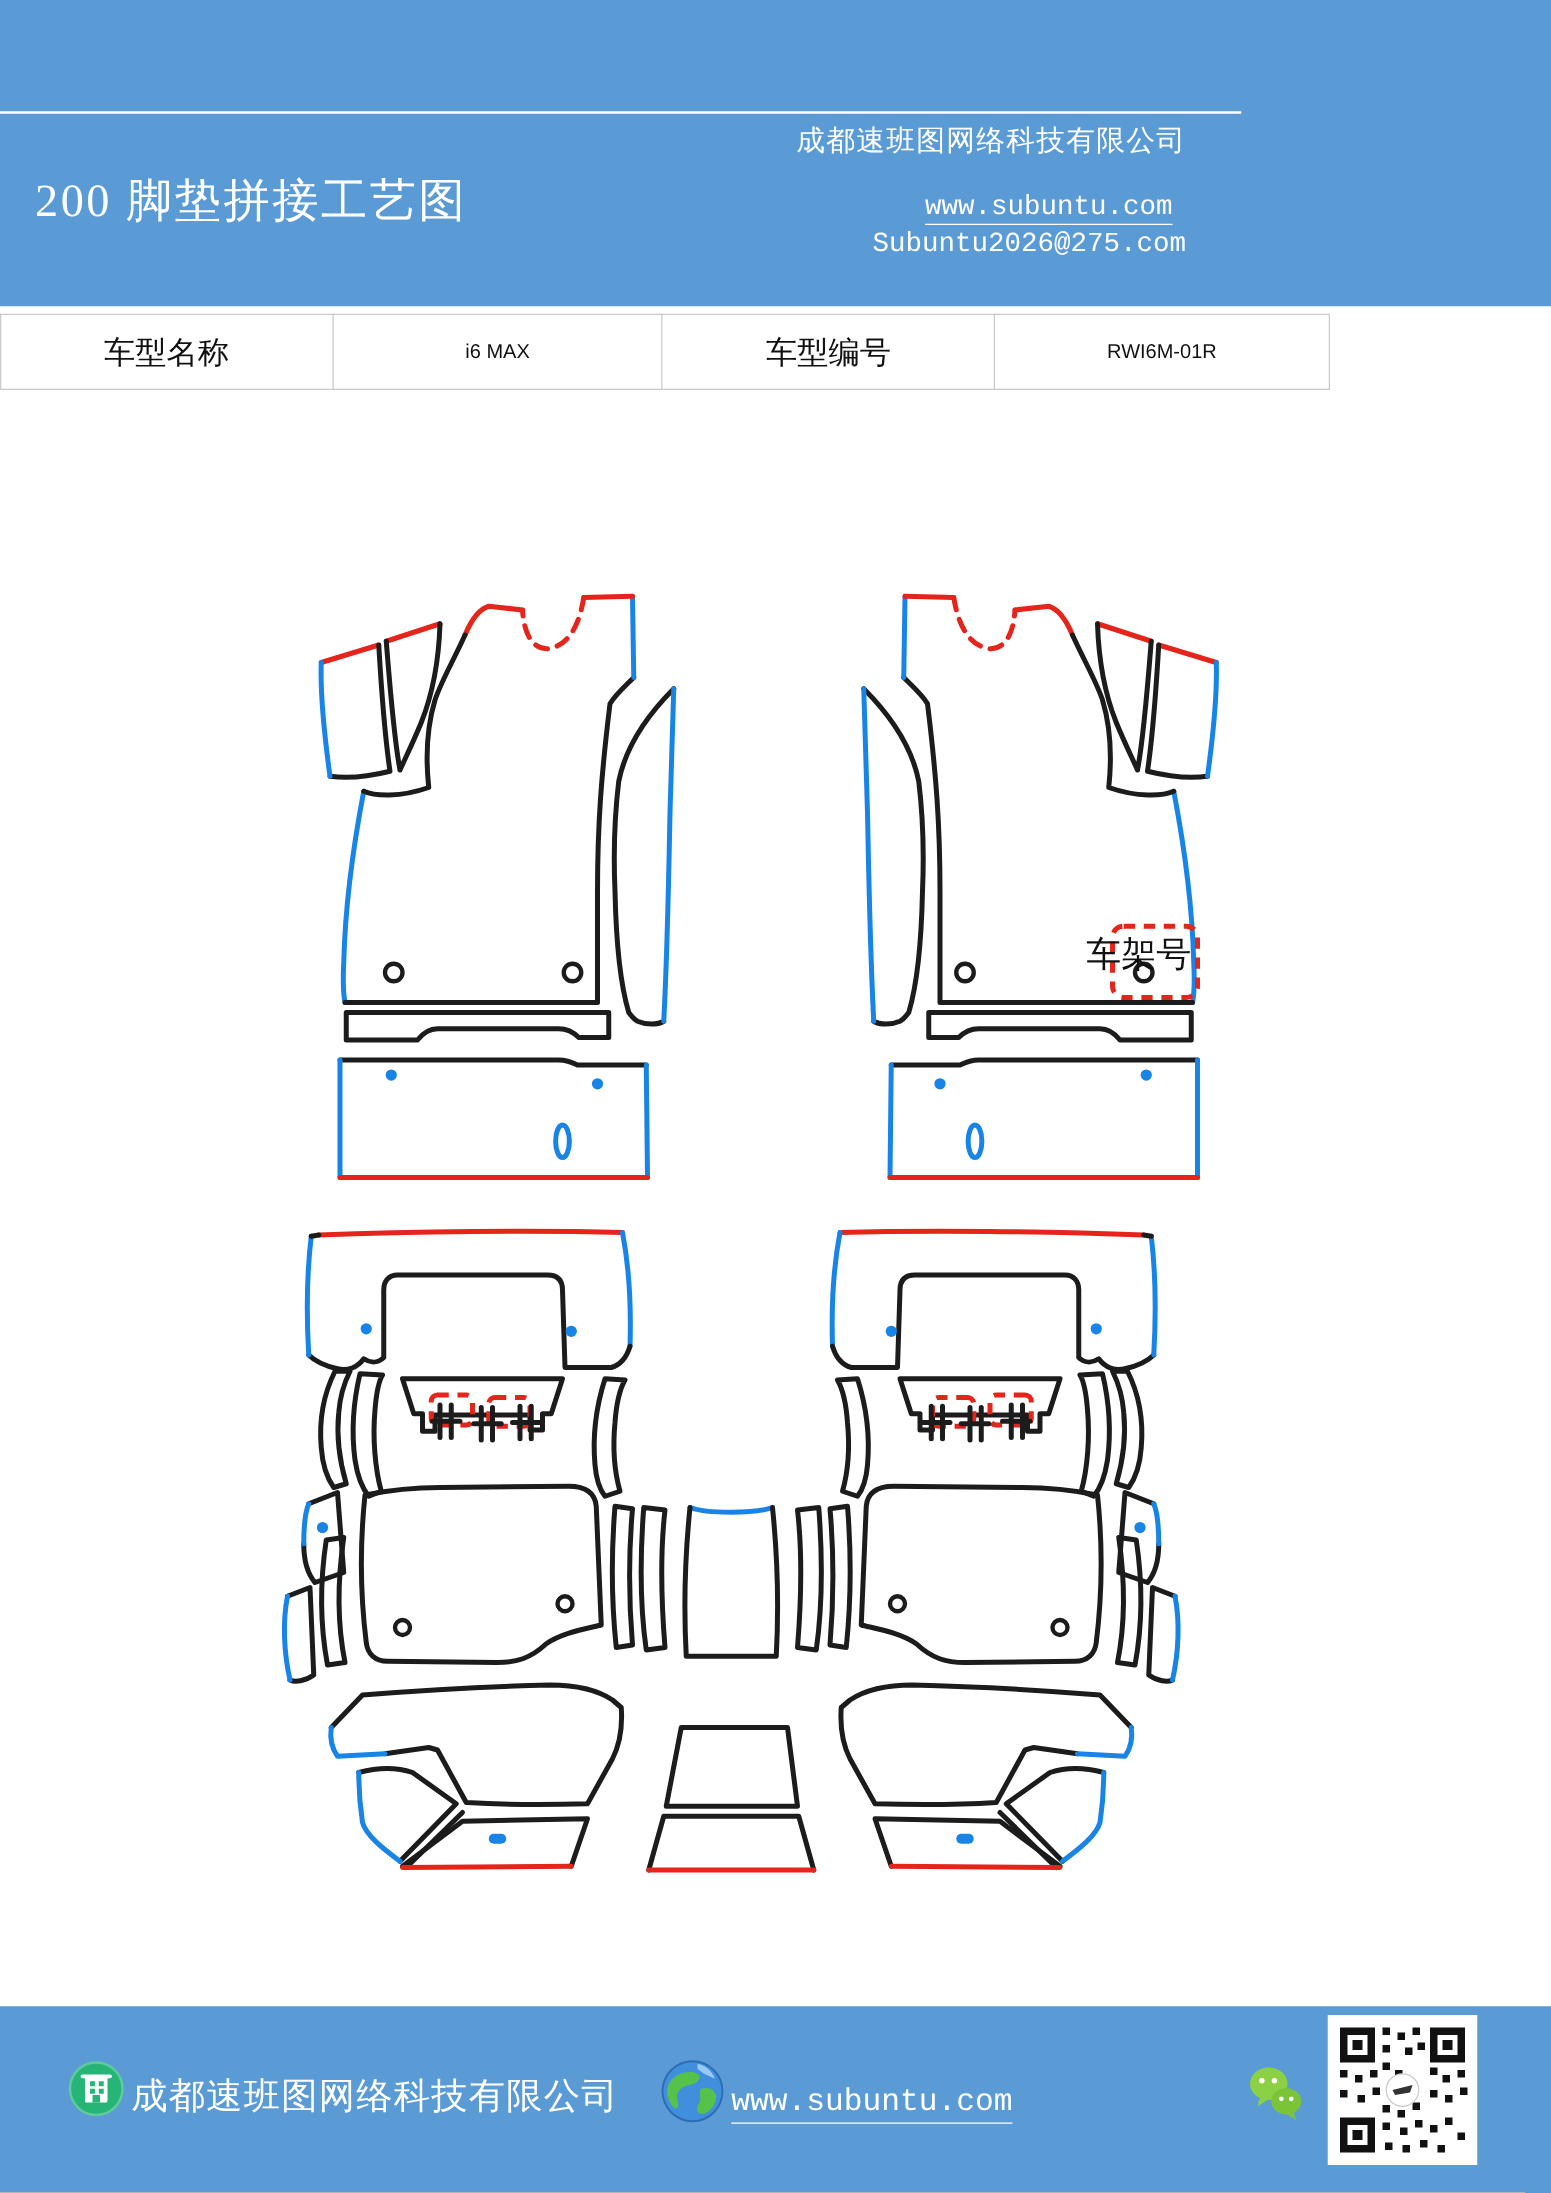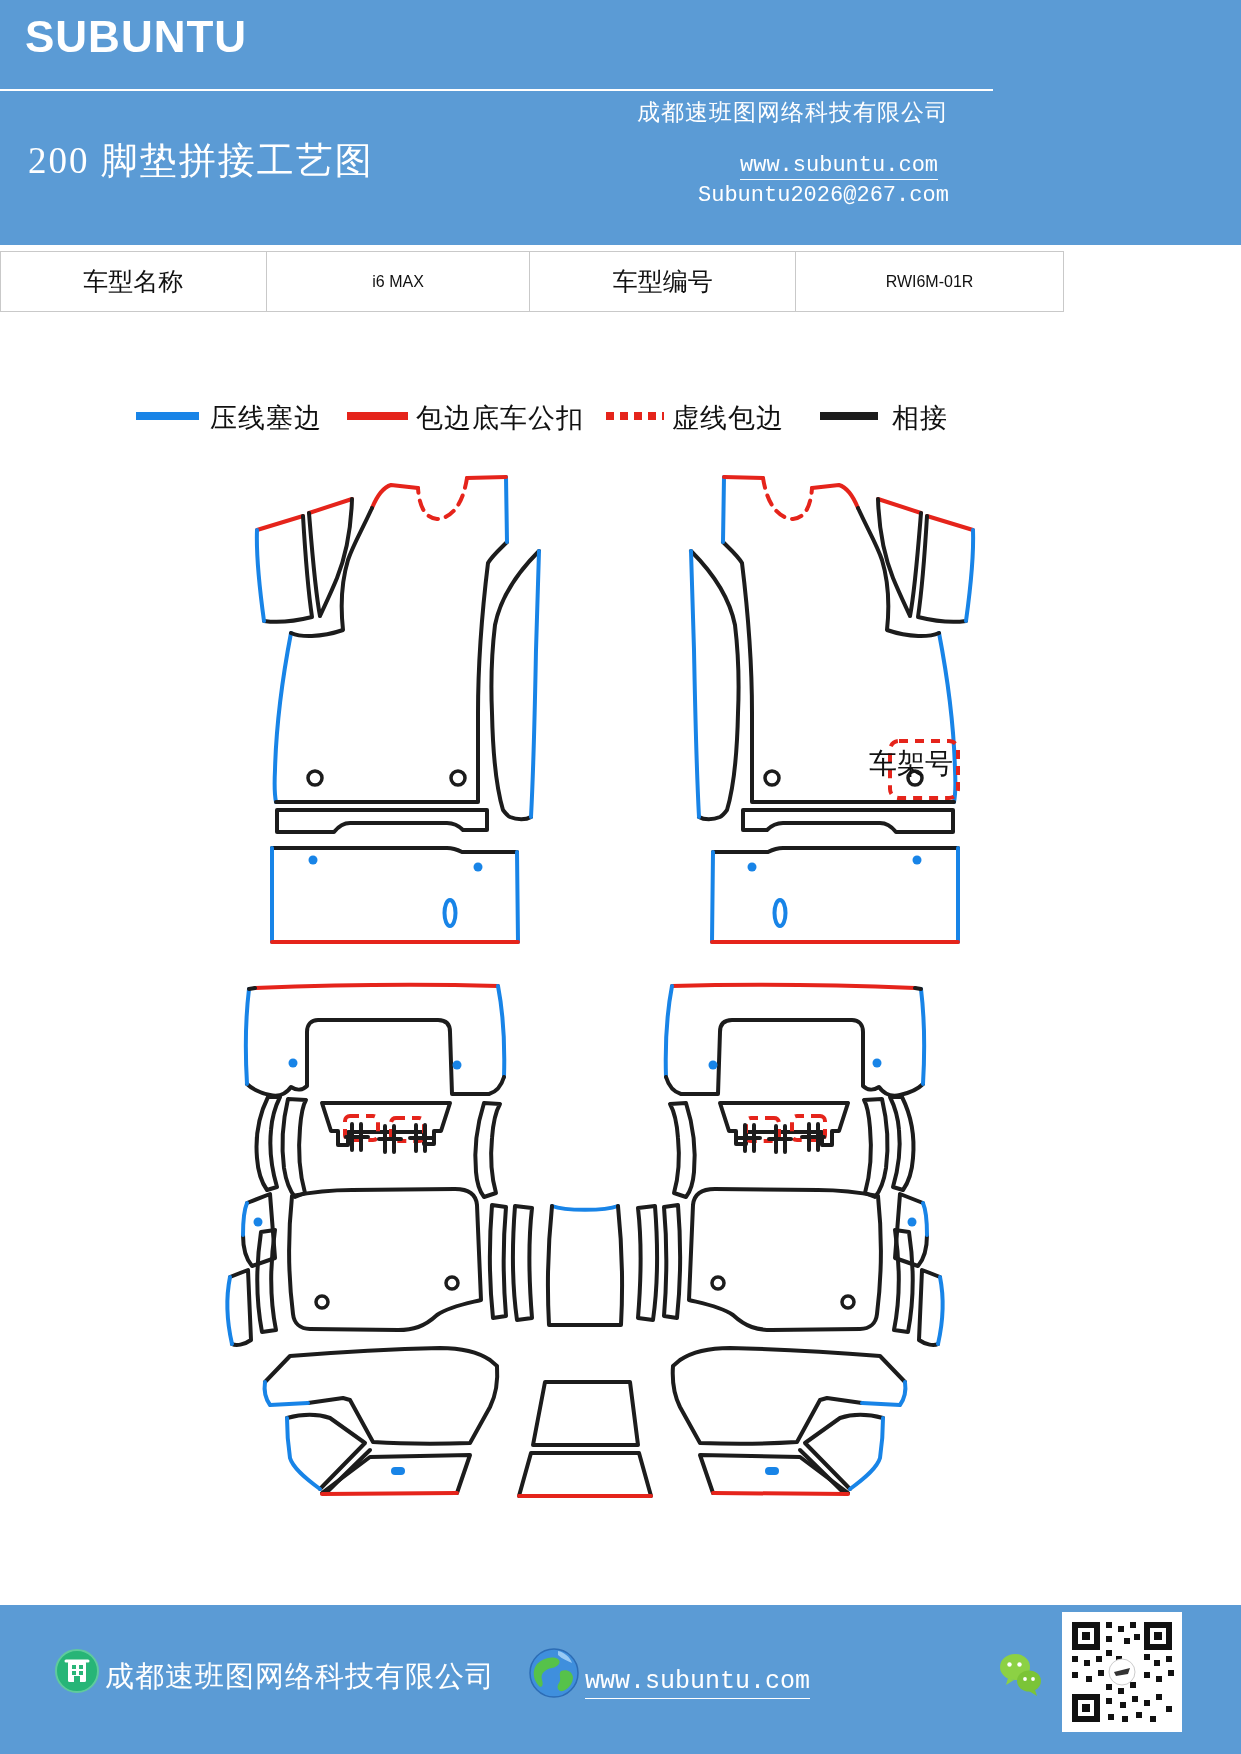--- a/index.html
+++ b/index.html
@@ -56,49 +56,38 @@
         font-family:"Liberation Mono","DejaVu Sans Mono",monospace;text-decoration:none;
         border-bottom:1.5px solid #fff;padding-bottom:2px;}
   .icon-abs{position:absolute;}
 </style>
 </head>
 <body>
 
 <div class="page">
 
   <div class="header">
-    <div class="logo">SUBUNTU</div>
     <div class="header-rule"></div>
     <div class="doc-title">200 脚垫拼接工艺图</div>
     <div class="header-company">成都速班图网络科技有限公司</div>
     <a href="#" class="header-site">www.subuntu.com</a>
-    <div class="header-mail">Subuntu2026@267.com</div>
+    <div class="header-mail">Subuntu2026@275.com</div>
   </div>
 
   <table class="info-table">
     <tbody>
         <tr>
       <td class="lab">车型名称</td>
       <td class="val">i6 MAX</td>
       <td class="lab">车型编号</td>
       <td class="val">RWI6M-01R</td>
     </tr>
   </tbody>
     </table>
 
-  <div class="legend">
-    <div class="sw sw-blue"></div>
-    <div class="lt lt1">压线塞边</div>
-    <div class="sw sw-red"></div>
-    <div class="lt lt2">包边底车公扣</div>
-    <div class="sw sw-dash"></div>
-    <div class="lt lt3">虚线包边</div>
-    <div class="sw sw-black"></div>
-    <div class="lt lt4">相接</div>
-  </div>
 
   <svg class="diagram" viewBox="0 430 1241 1080">
 
     <g id="front-set">
 
       <path class="r" d="M257,530 L303,516"></path>
       <path class="k" d="M303,516 C305,550 308,590 312,617 C296,621 278,623 264,621"></path>
       <path class="b" d="M264,621 C260,592 256,558 257,530"></path>
 
       <path class="r" d="M309,513 L352,499"></path>

